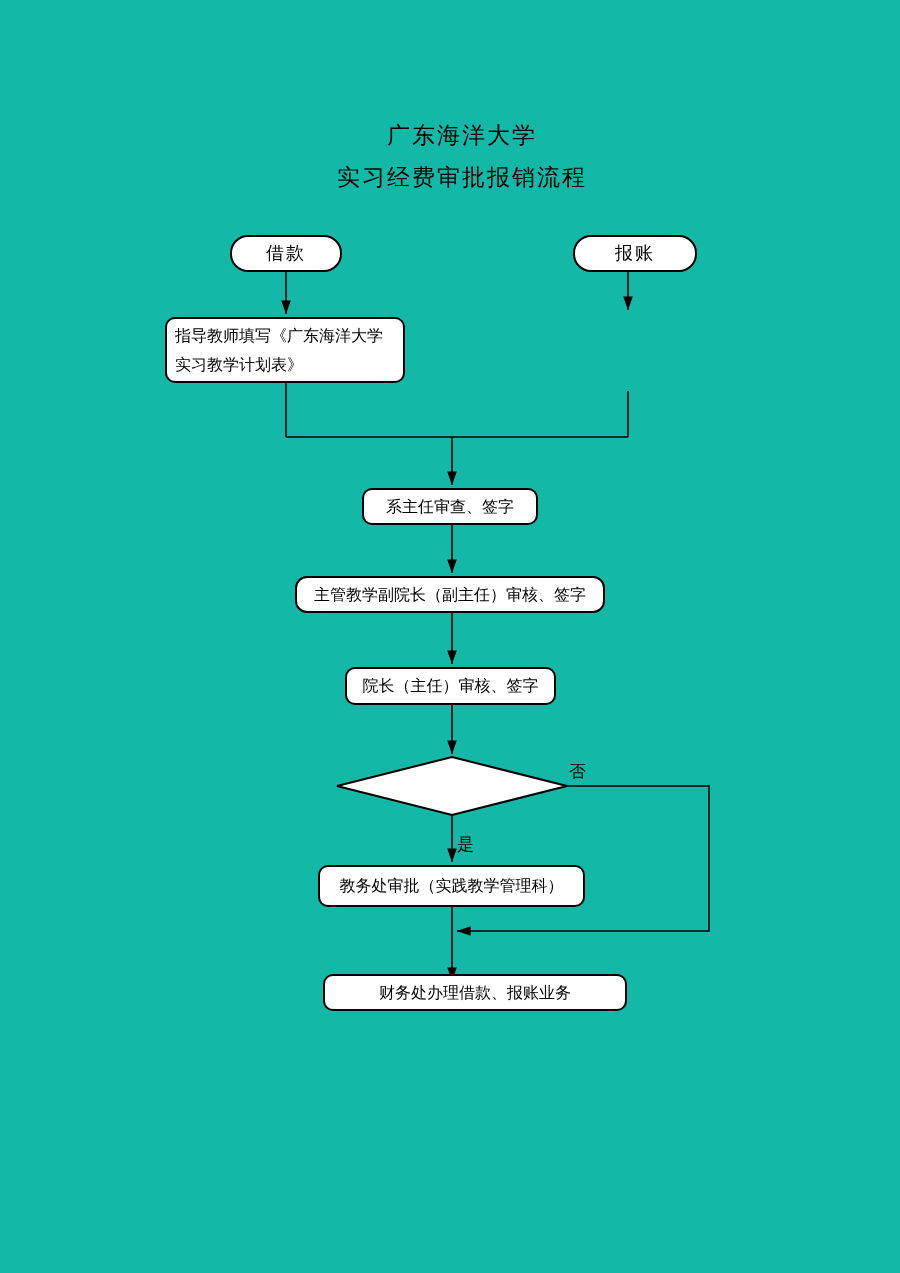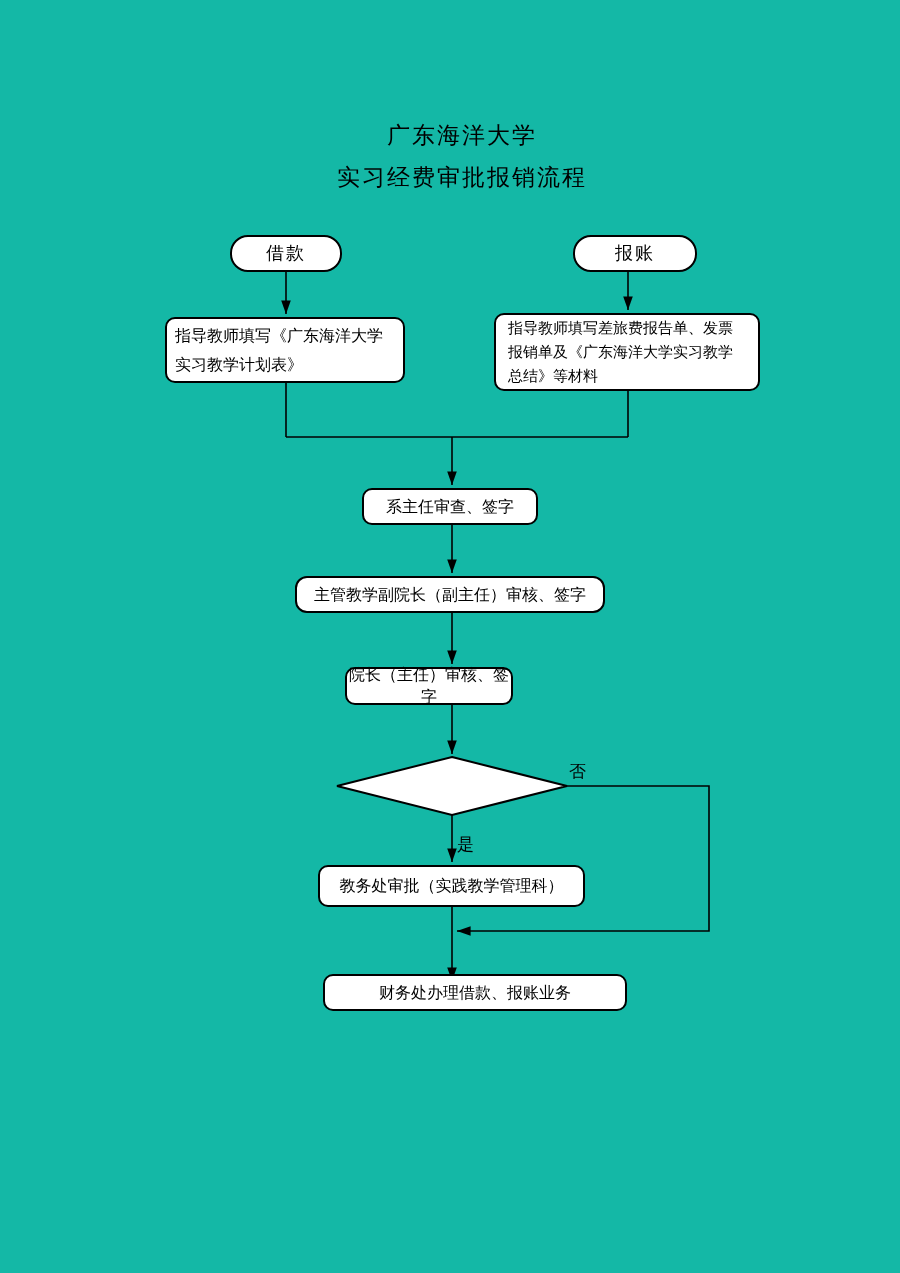--- a/index.html
+++ b/index.html
@@ -64,21 +64,21 @@
     padding: 15px 8px; font-size: 16px; line-height: 29px;
   }
   #node-expense-form {
     left: 494px; top: 313px; width: 266px; height: 78px;
     padding: 0 12px; font-size: 15px; line-height: 24px;
   }
   #node-borrow   { left: 230px; top: 235px; width: 112px; height: 37px; }
   #node-reimburse{ left: 573px; top: 235px; width: 124px; height: 37px; }
   #node-dept-head{ left: 362px; top: 488px; width: 176px; height: 37px; }
   #node-vice-dean{ left: 295px; top: 576px; width: 310px; height: 37px; border-radius: 12px; }
-  #node-dean     { left: 345px; top: 667px; width: 168px; height: 38px; }
+  #node-dean     { left: 345px; top: 667px; width: 211px; height: 38px; }
   #node-academic { left: 318px; top: 865px; width: 267px; height: 42px; }
   #node-finance  { left: 323px; top: 974px; width: 304px; height: 37px; }
 
   #decision-label {
     position: absolute;
     left: 337px; top: 775px; width: 230px;
     text-align: center;
     font-size: 16px;
     letter-spacing: 1px;
   }
@@ -117,21 +117,20 @@
       <path d="M452,815 L452,862" marker-end="url(#arr)"></path>
       <path d="M567,786 L709,786 L709,931 L457,931" marker-end="url(#arr)"></path>
       <path d="M452,907 L452,981" marker-end="url(#arr)"></path>
     </g>
   </svg>
 
   <div class="node start" id="node-borrow">借款</div>
   <div class="node start" id="node-reimburse">报账</div>
 
   <div class="node form" id="node-plan-form">指导教师填写《广东海洋大学实习教学计划表》</div>
-  <div class="node form" id="node-expense-form">指导教师填写差旅费报告单、发票报销单及《广东海洋大学实习教学总结》等材料</div>
 
   <div class="node" id="node-dept-head">系主任审查、签字</div>
   <div class="node" id="node-vice-dean">主管教学副院长（副主任）审核、签字</div>
   <div class="node" id="node-dean">院长（主任）审核、签字</div>
 
   <div class="edge-label" id="label-no">否</div>
   <div class="edge-label" id="label-yes">是</div>
 
   <div class="node" id="node-academic">教务处审批（实践教学管理科）</div>
   <div class="node" id="node-finance">财务处办理借款、报账业务</div>

